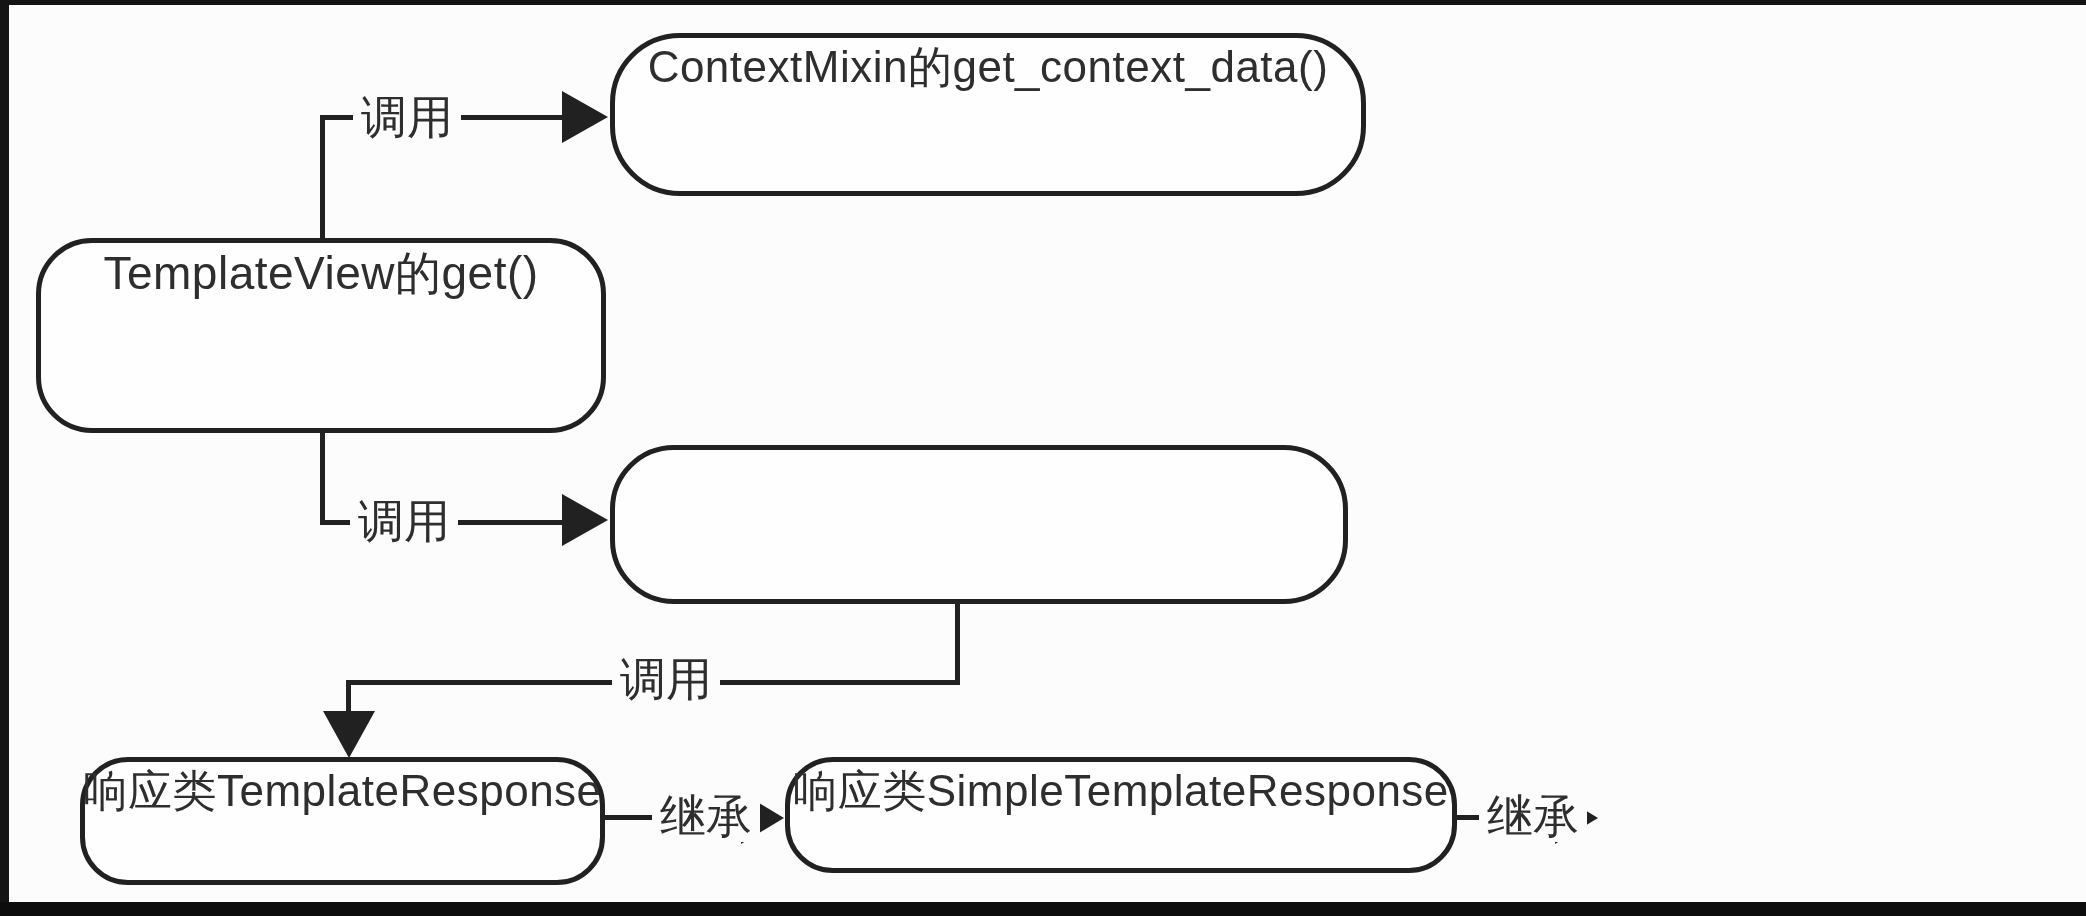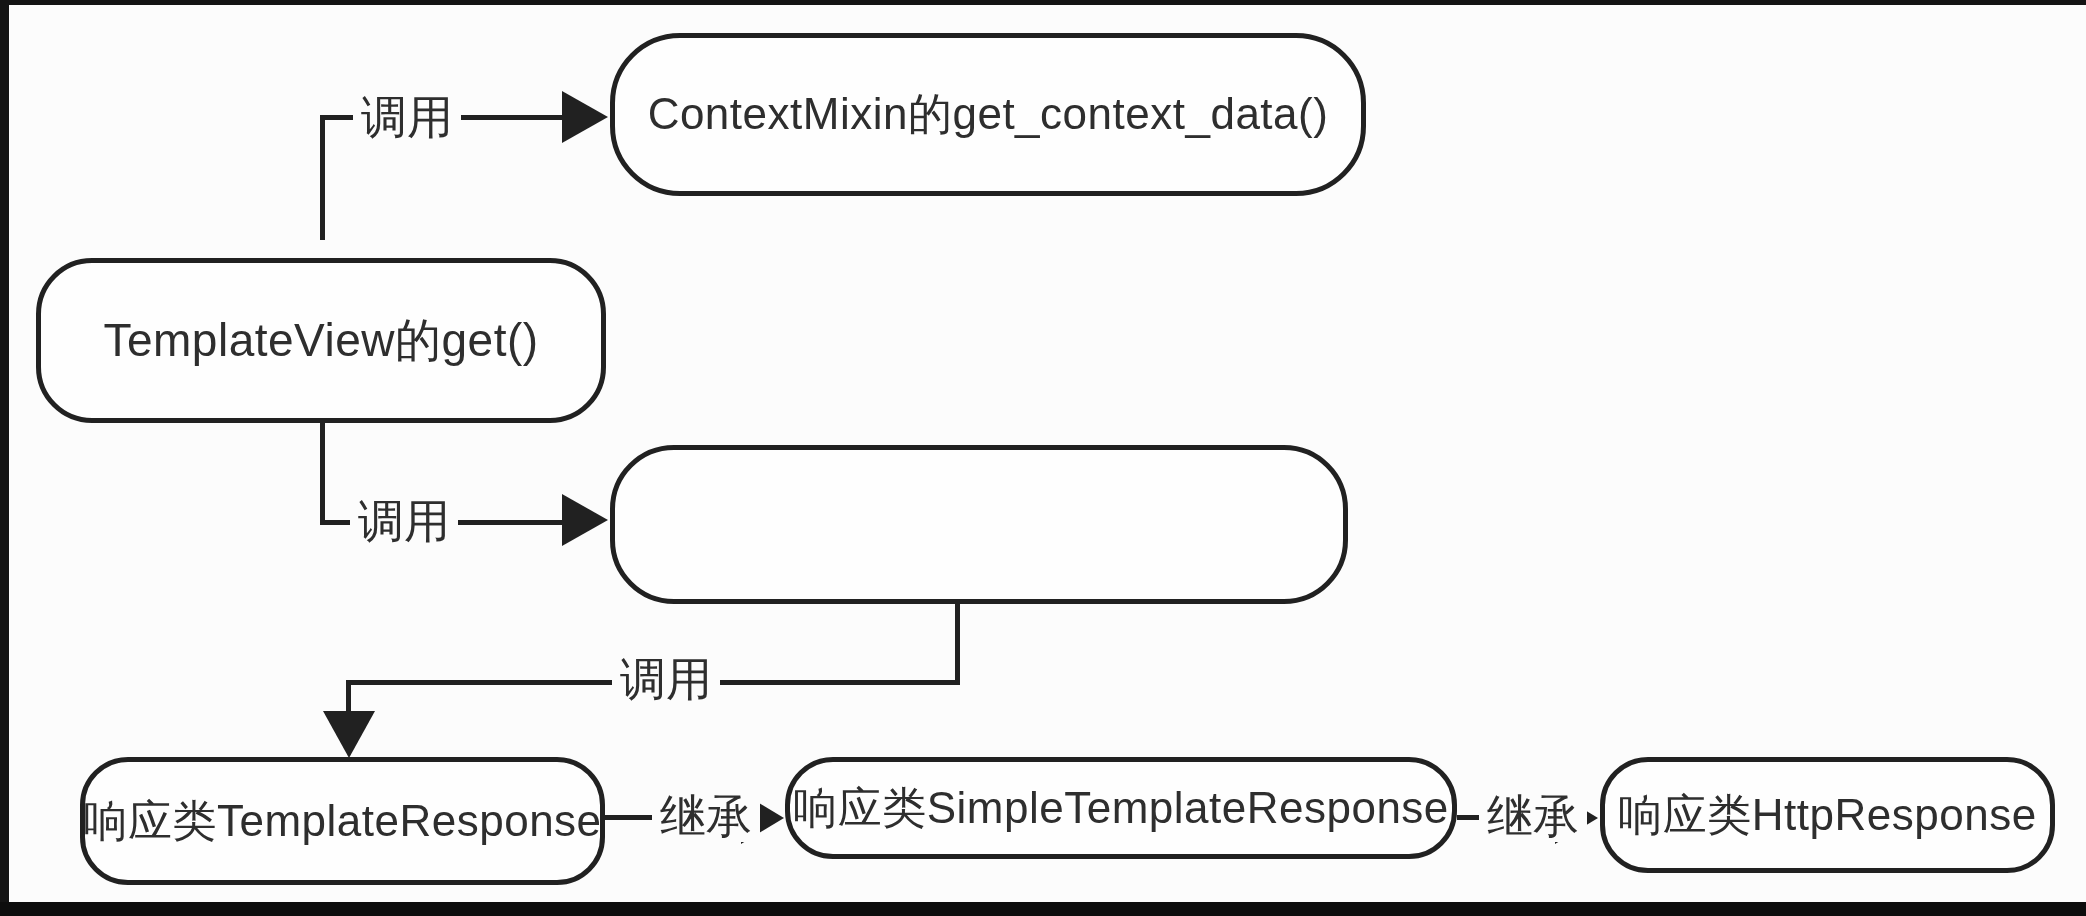--- a/index.html
+++ b/index.html
@@ -23,32 +23,31 @@
   #frame-bottom { left: 0; top: 902px; width: 2086px; height: 14px; background: #0d0d0d; }
 
   .node {
     position: absolute;
     box-sizing: border-box;
     border: 5px solid var(--line);
     background: #fefefe;
     display: flex;
     flex-direction: column;
     align-items: center;
-    justify-content: center;
     text-align: center;
     color: var(--text);
     font-size: 46px;
     letter-spacing: 0.5px;
     white-space: nowrap;
   }
-  #node-template-view          { left: 36px;   top: 238px; width: 570px; height: 165px; border-radius: 56px; margin-top: 20px; }
+  #node-template-view          { left: 36px;   top: 238px; width: 570px; height: 195px; border-radius: 56px; }
   #node-context-mixin          { left: 610px;  top: 33px;  width: 756px; height: 163px; border-radius: 70px; font-size: 44px; }
   #node-template-response-mixin{ left: 610px;  top: 445px; width: 738px; height: 159px; border-radius: 64px; font-size: 44px; line-height: 54px; }
   #node-template-response      { left: 80px;   top: 757px; width: 525px; height: 128px; border-radius: 48px; font-size: 44px; }
-  #node-simple-template-response{ left: 785px; top: 757px; width: 672px; height: 102px; border-radius: 48px; font-size: 44px; }
+  #node-simple-template-response{ left: 785px; top: 757px; width: 672px; height: 116px; border-radius: 48px; font-size: 44px; }
   #node-http-response          { left: 1600px; top: 757px; width: 455px; height: 116px; border-radius: 48px; font-size: 44px; }
 
   .line { position: absolute; background: var(--line); }
   #a1-v { left: 320px; top: 117px; width: 5px;   height: 123px; }
   #a1-h { left: 320px; top: 115px; width: 244px; height: 5px; }
   #a2-v { left: 320px; top: 401px; width: 5px;   height: 124px; }
   #a2-h { left: 320px; top: 520px; width: 244px; height: 5px; }
   #a3-v1{ left: 955px; top: 602px; width: 5px;   height: 83px; }
   #a3-h { left: 346px; top: 680px; width: 614px; height: 5px; }
   #a3-v2{ left: 346px; top: 680px; width: 5px;   height: 34px; }
@@ -133,17 +132,14 @@
   </div>
 
   <div class="node" id="node-template-response">
     <span>响应类TemplateResponse</span>
   </div>
 
   <div class="node" id="node-simple-template-response">
     <span>响应类SimpleTemplateResponse</span>
   </div>
 
-  <div class="node" id="node-http-response">
-    <span>响应类HttpResponse</span>
-  </div>
 
 </div>
 
 </body></html>

